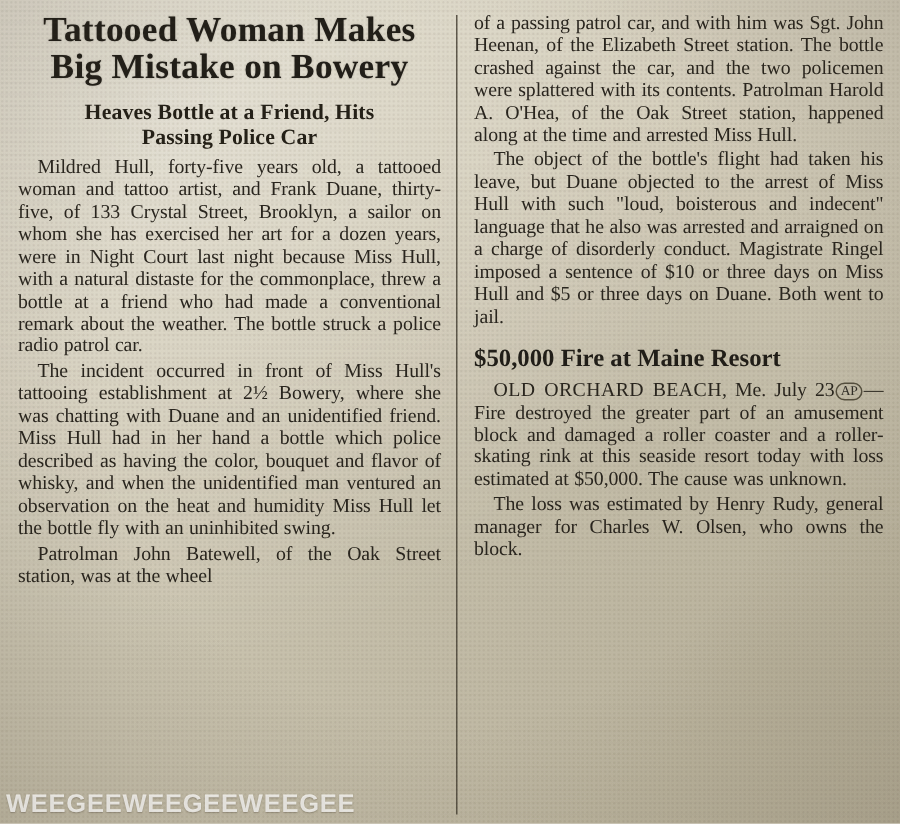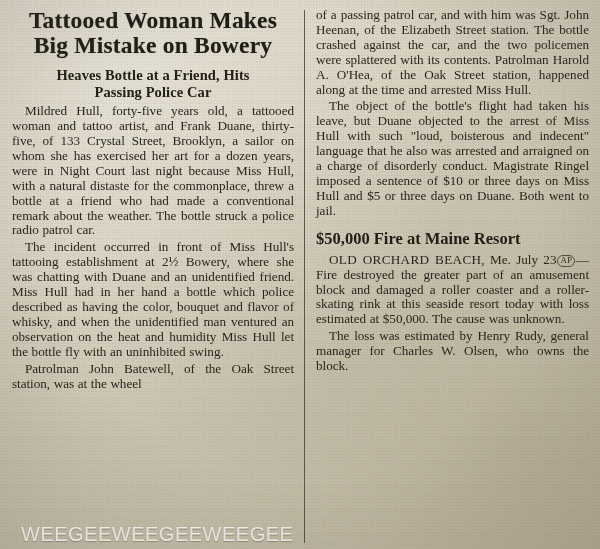--- a/index.html
+++ b/index.html
@@ -138,25 +138,25 @@
     line-height: 9px;
     padding: 0px 2px 1px 2px;
     vertical-align: 1px;
     margin: 0 1px;
     color: #33302a;
   }
 
   
   #watermark {
     position: absolute;
-    left: 21px;
+    left: 4px;
     bottom: 3px;
     font-family: "Liberation Sans", sans-serif;
-    font-weight: normal;
-    font-size: 20px;
+    font-weight: bold;
+    font-size: 17px;
     letter-spacing: 0.5px;
     color: rgba(255,255,255,0.72);
     text-shadow: 0 1px 1px rgba(70,60,45,0.35);
     white-space: nowrap;
     pointer-events: none;
   }
 
   
   .streaks {
     position: absolute;

